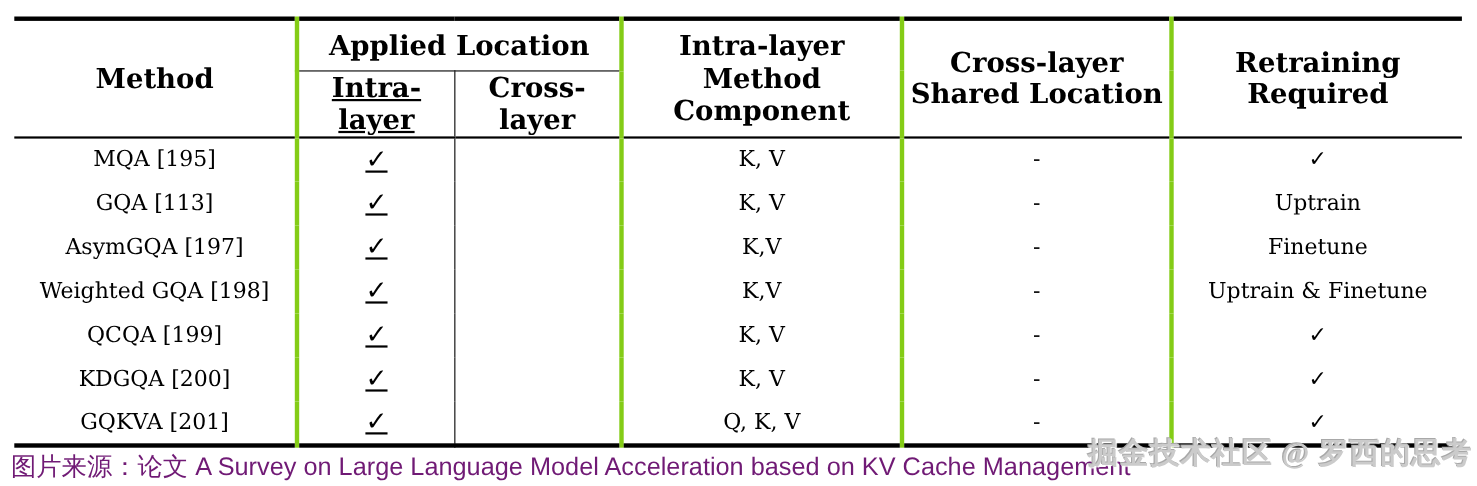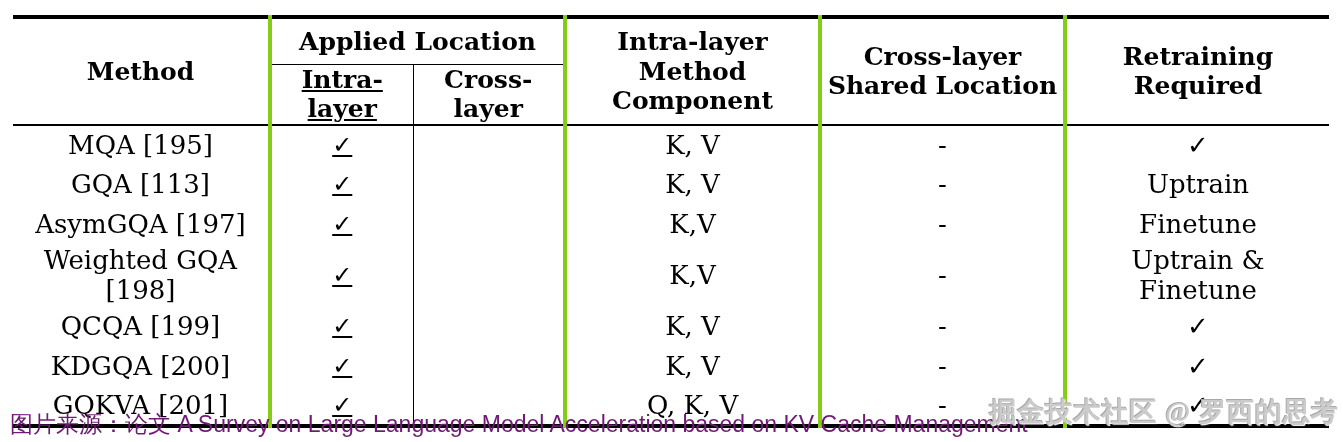--- a/index.html
+++ b/index.html
@@ -45,21 +45,21 @@
 
   
   thead tr.h2 th, thead th.spans-both { border-bottom: 2.5px solid #000; }
 
   
   .vr  { border-right: 4px solid #84cc16; }
   .vr-thin { border-right: 1.5px solid #000; text-decoration: underline; }
   
   th.applied { border-bottom: 1.5px solid #000; }
 
-  tbody td { height: 40px; font-size: 26px; }
+  tbody td { height: 40px; font-size: 20px; }
   td.check { font-size: 24px; }
 
   .caption {
     position: absolute;
     left: 10px; top: 409px;
     font-family: "Liberation Sans", "DejaVu Sans", sans-serif;
     font-size: 23px;
     color: #701a75;
     white-space: nowrap;
   }

